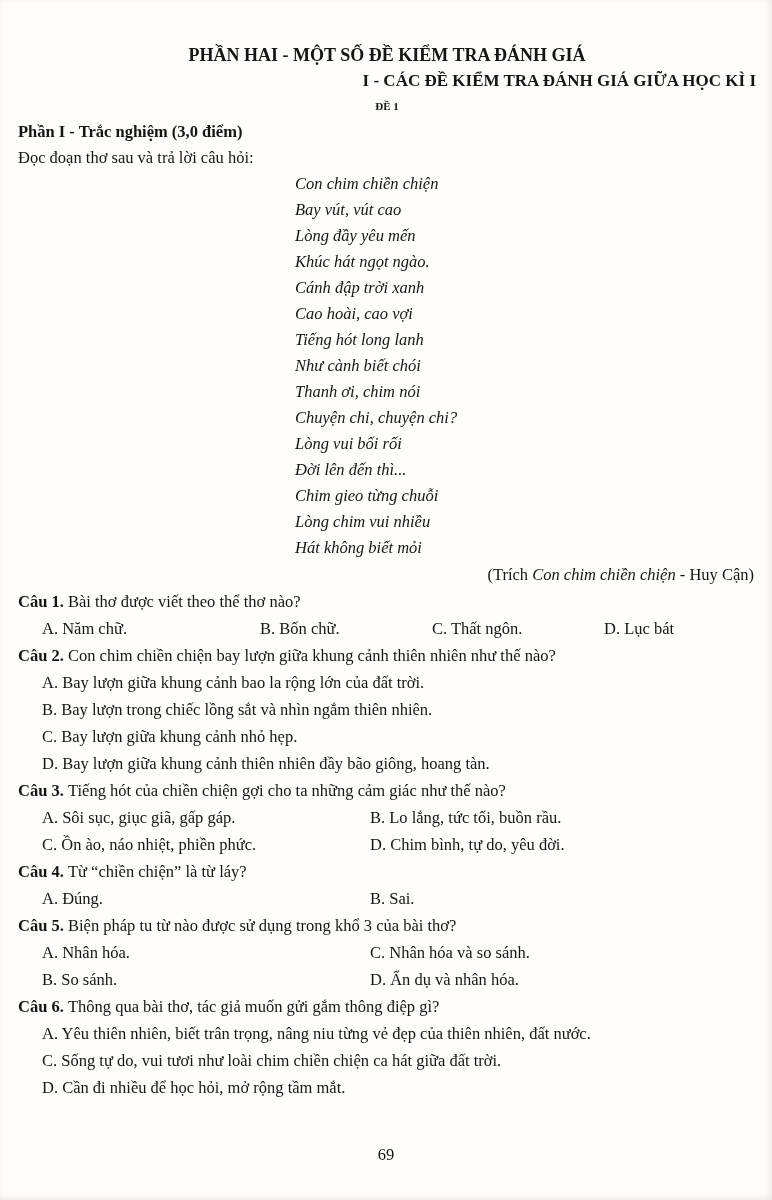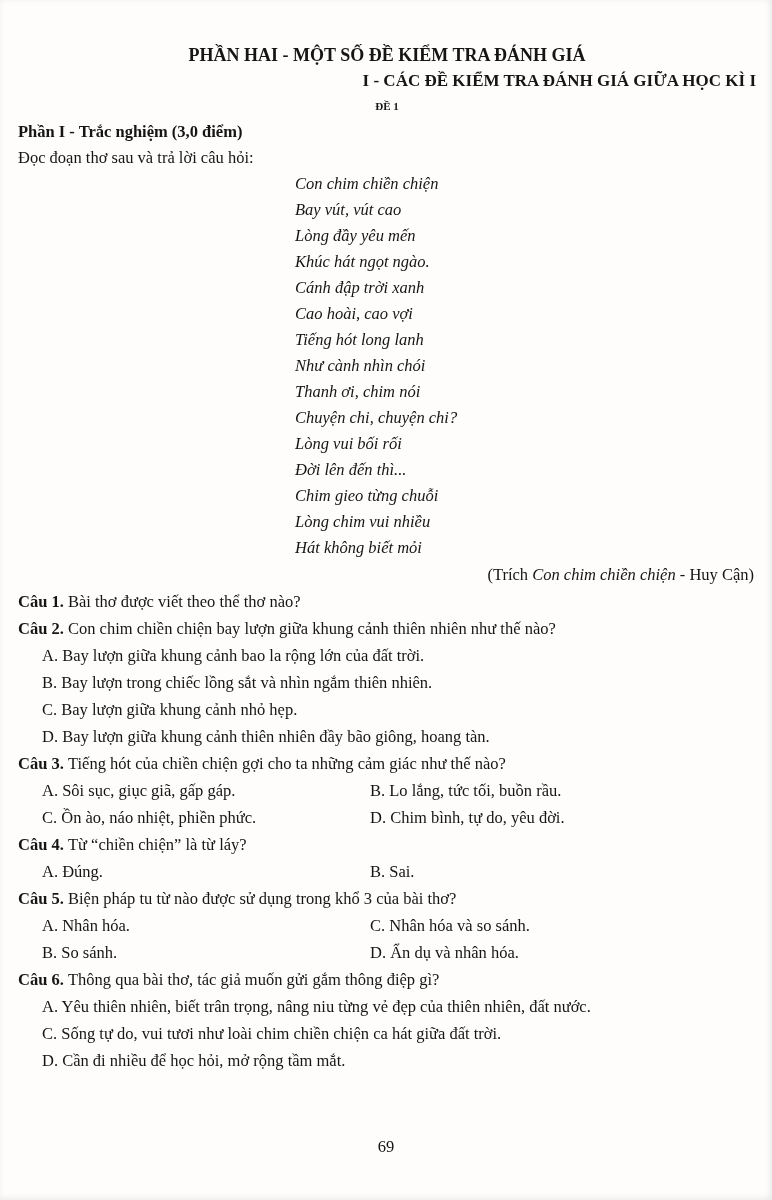--- a/index.html
+++ b/index.html
@@ -59,21 +59,21 @@
     grid-template-columns: 218px 172px 172px auto;
   }
   .options.grid-2 {
     display: grid;
     grid-template-columns: 328px auto;
   }
   .options.list { display: block; }
   .page-number {
     position: absolute;
     left: 0; right: 0;
-    bottom: 40px;
+    bottom: 32px;
     text-align: center;
     font-size: 16.5px;
   }
 </style>
 </head>
 <body>
 
 <div class="page">
 
   <h1 class="part-title">PHẦN HAI - MỘT SỐ ĐỀ KIỂM TRA ĐÁNH GIÁ</h1>
@@ -84,35 +84,41 @@
   <p class="instruction">Đọc đoạn thơ sau và trả lời câu hỏi:</p>
 
   <div class="poem">
       <div class="poem-line">Con chim chiền chiện</div>
       <div class="poem-line">Bay vút, vút cao</div>
       <div class="poem-line">Lòng đầy yêu mến</div>
       <div class="poem-line">Khúc hát ngọt ngào.</div>
       <div class="poem-line">Cánh đập trời xanh</div>
       <div class="poem-line">Cao hoài, cao vợi</div>
       <div class="poem-line">Tiếng hót long lanh</div>
-      <div class="poem-line">Như cành nhìn chói</div>
+      <div class="poem-line">Như cành biết chói</div>
       <div class="poem-line">Thanh ơi, chim nói</div>
       <div class="poem-line">Chuyện chi, chuyện chi?</div>
       <div class="poem-line">Lòng vui bối rối</div>
       <div class="poem-line">Đời lên đến thì...</div>
       <div class="poem-line">Chim gieo từng chuỗi</div>
       <div class="poem-line">Lòng chim vui nhiều</div>
       <div class="poem-line">Hát không biết mỏi</div>
     </div>
 
   <p class="attribution"><span>(Trích </span><span class="italic">Con chim chiền chiện</span><span> - Huy Cận)</span></p>
 
   <div class="questions">
       <div class="question">
         <p class="q-head"><strong>Câu 1. </strong>Bài thơ được viết theo thể thơ nào?</p>
+        <div class="options row-4">
+          <div class="option">A. Năm chữ.</div>
+          <div class="option">B. Bốn chữ.</div>
+          <div class="option">C. Thất ngôn.</div>
+          <div class="option">D. Lục bát</div>
+        </div>
       </div>
       <div class="question">
         <p class="q-head"><strong>Câu 2. </strong>Con chim chiền chiện bay lượn giữa khung cảnh thiên nhiên như thế nào?</p>
         <div class="options list">
           <div class="option">A. Bay lượn giữa khung cảnh bao la rộng lớn của đất trời.</div>
           <div class="option">B. Bay lượn trong chiếc lồng sắt và nhìn ngắm thiên nhiên.</div>
           <div class="option">C. Bay lượn giữa khung cảnh nhỏ hẹp.</div>
           <div class="option">D. Bay lượn giữa khung cảnh thiên nhiên đầy bão giông, hoang tàn.</div>
         </div>
       </div>

